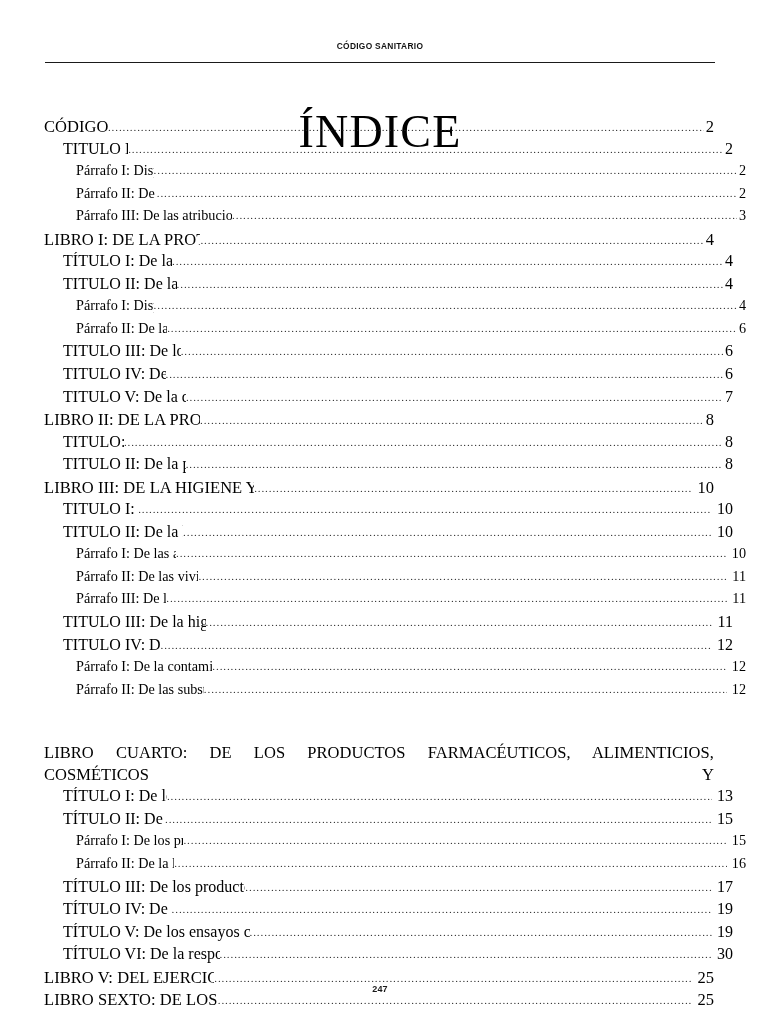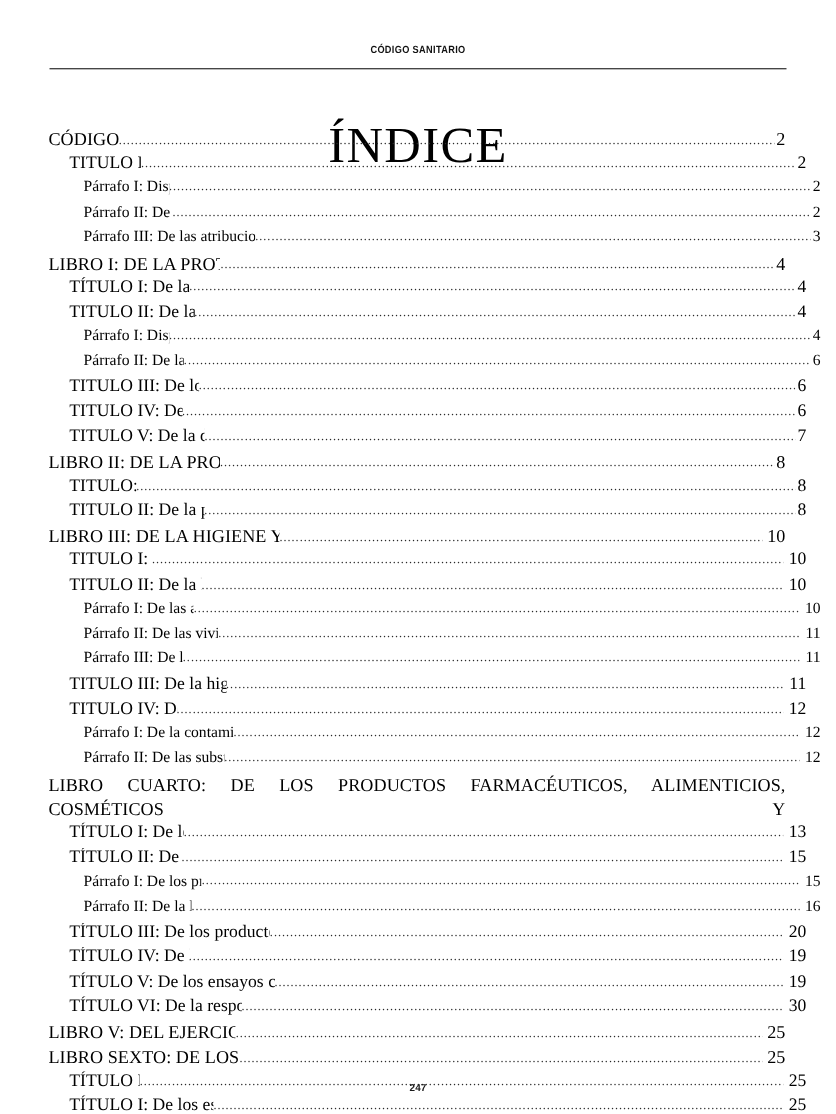--- a/index.html
+++ b/index.html
@@ -117,20 +117,21 @@
   .lvl2 .toc-page  { font-size: 14.2px; }
 
   
   .toc-page { padding-left: 2px; }
   .wide .toc-page { padding-left: 5px; }
 
   
   .toc-entry.twoline {
     display: block;
     height: 45.1px;
+    margin-top: 39px;
   }
   .toc-entry.twoline .line1 {
     display: block;
     width: 100%;
     font-size: 16.5px;
     text-align: justify;
     text-align-last: justify;
     white-space: normal;
     line-height: 22.2px;
     letter-spacing: 0.05px;
@@ -325,21 +326,21 @@
         <span class="toc-page">15</span>
       </div>
       <div class="toc-entry lvl2 wide">
         <span class="toc-label">Párrafo II: De la leche y los productos lácteos</span>
         <span class="toc-dots">................................................................................................................................................................................................................................................................................................................................................................................................................</span>
         <span class="toc-page">16</span>
       </div>
       <div class="toc-entry lvl1 wide">
         <span class="toc-label">TÍTULO III: De los productos cosméticos y productos de higiene y odorización personal</span>
         <span class="toc-dots">................................................................................................................................................................................................................................................................................................................................................................................................................</span>
-        <span class="toc-page">20</span>
+        <span class="toc-page">17</span>
       </div>
       <div class="toc-entry lvl1 wide">
         <span class="toc-label">TÍTULO IV: De los elementos de uso médico</span>
         <span class="toc-dots">................................................................................................................................................................................................................................................................................................................................................................................................................</span>
         <span class="toc-page">19</span>
       </div>
       <div class="toc-entry lvl1 wide">
         <span class="toc-label">TÍTULO V: De los ensayos clínicos de productos farmacéuticos y elementos de uso médico</span>
         <span class="toc-dots">................................................................................................................................................................................................................................................................................................................................................................................................................</span>
         <span class="toc-page">19</span>

